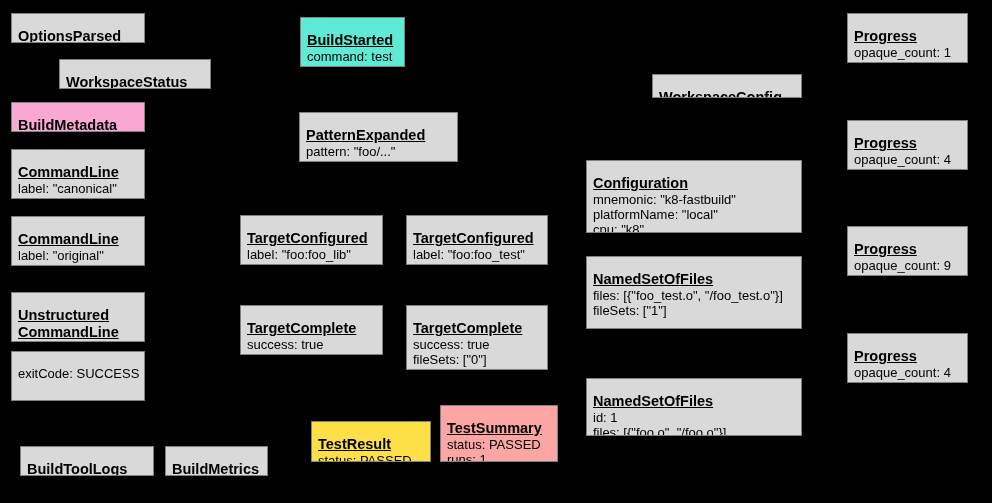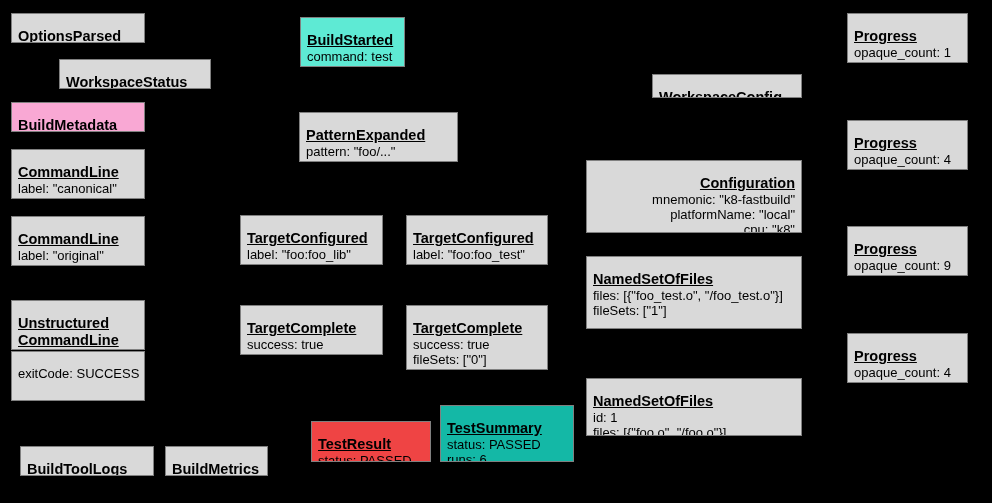--- a/index.html
+++ b/index.html
@@ -67,21 +67,21 @@
         <span class="node-fields">
           <span class="node-field">label: "canonical"</span>
         </span>
       </div>
       <div class="node" style="left: 11px; top: 216px; width: 134px; height: 50px; background: rgb(217, 217, 217); border-color: rgb(128, 128, 128);">
         <span class="node-title">CommandLine</span>
         <span class="node-fields">
           <span class="node-field">label: "original"</span>
         </span>
       </div>
-      <div class="node" style="left: 11px; top: 300px; width: 134px; height: 50px; background: rgb(217, 217, 217); border-color: rgb(128, 128, 128);">
+      <div class="node" style="left: 11px; top: 292px; width: 134px; height: 50px; background: rgb(217, 217, 217); border-color: rgb(128, 128, 128);">
         <span class="node-title wrap">Unstructured CommandLine</span>
       </div>
       <div class="node" style="left: 11px; top: 351px; width: 134px; height: 50px; background: rgb(217, 217, 217); border-color: rgb(128, 128, 128);">
         <span class="node-fields">
           <span class="node-field">exitCode: SUCCESS</span>
         </span>
       </div>
       <div class="node" style="left: 20px; top: 446px; width: 134px; height: 30px; background: rgb(217, 217, 217); border-color: rgb(128, 128, 128);">
         <span class="node-title">BuildToolLogs</span>
       </div>
@@ -118,37 +118,37 @@
           <span class="node-field">success: true</span>
         </span>
       </div>
       <div class="node" style="left: 406px; top: 305px; width: 142px; height: 65px; background: rgb(217, 217, 217); border-color: rgb(128, 128, 128);">
         <span class="node-title">TargetComplete</span>
         <span class="node-fields">
           <span class="node-field">success: true</span>
           <span class="node-field">fileSets: ["0"]</span>
         </span>
       </div>
-      <div class="node" style="left: 311px; top: 421px; width: 120px; height: 41px; background: #ef4444; border-color: rgb(128, 128, 128);">
+      <div class="node" style="left: 311px; top: 421px; width: 120px; height: 41px; background: #fde047; border-color: rgb(128, 128, 128);">
         <span class="node-title">TestResult</span>
         <span class="node-fields">
           <span class="node-field">status: PASSED</span>
         </span>
       </div>
-      <div class="node" style="left: 440px; top: 405px; width: 134px; height: 57px; background: #14b8a6; border-color: rgb(128, 128, 128);">
+      <div class="node" style="left: 440px; top: 405px; width: 118px; height: 57px; background: #fca5a5; border-color: rgb(128, 128, 128);">
         <span class="node-title">TestSummary</span>
         <span class="node-fields">
           <span class="node-field">status: PASSED</span>
-          <span class="node-field">runs: 6</span>
+          <span class="node-field">runs: 1</span>
         </span>
       </div>
       <div class="node" style="left: 652px; top: 74px; width: 150px; height: 24px; background: rgb(217, 217, 217); border-color: rgb(128, 128, 128);">
         <span class="node-title">WorkspaceConfig</span>
       </div>
-      <div class="node" style="left: 586px; top: 160px; width: 216px; height: 73px; background: rgb(217, 217, 217); border-color: rgb(128, 128, 128); text-align: right;">
+      <div class="node" style="left: 586px; top: 160px; width: 216px; height: 73px; background: rgb(217, 217, 217); border-color: rgb(128, 128, 128);">
         <span class="node-title">Configuration</span>
         <span class="node-fields">
           <span class="node-field">mnemonic: "k8-fastbuild"</span>
           <span class="node-field">platformName: "local"</span>
           <span class="node-field">cpu: "k8"</span>
         </span>
       </div>
       <div class="node" style="left: 586px; top: 256px; width: 216px; height: 73px; background: rgb(217, 217, 217); border-color: rgb(128, 128, 128);">
         <span class="node-title">NamedSetOfFiles</span>
         <span class="node-fields">

